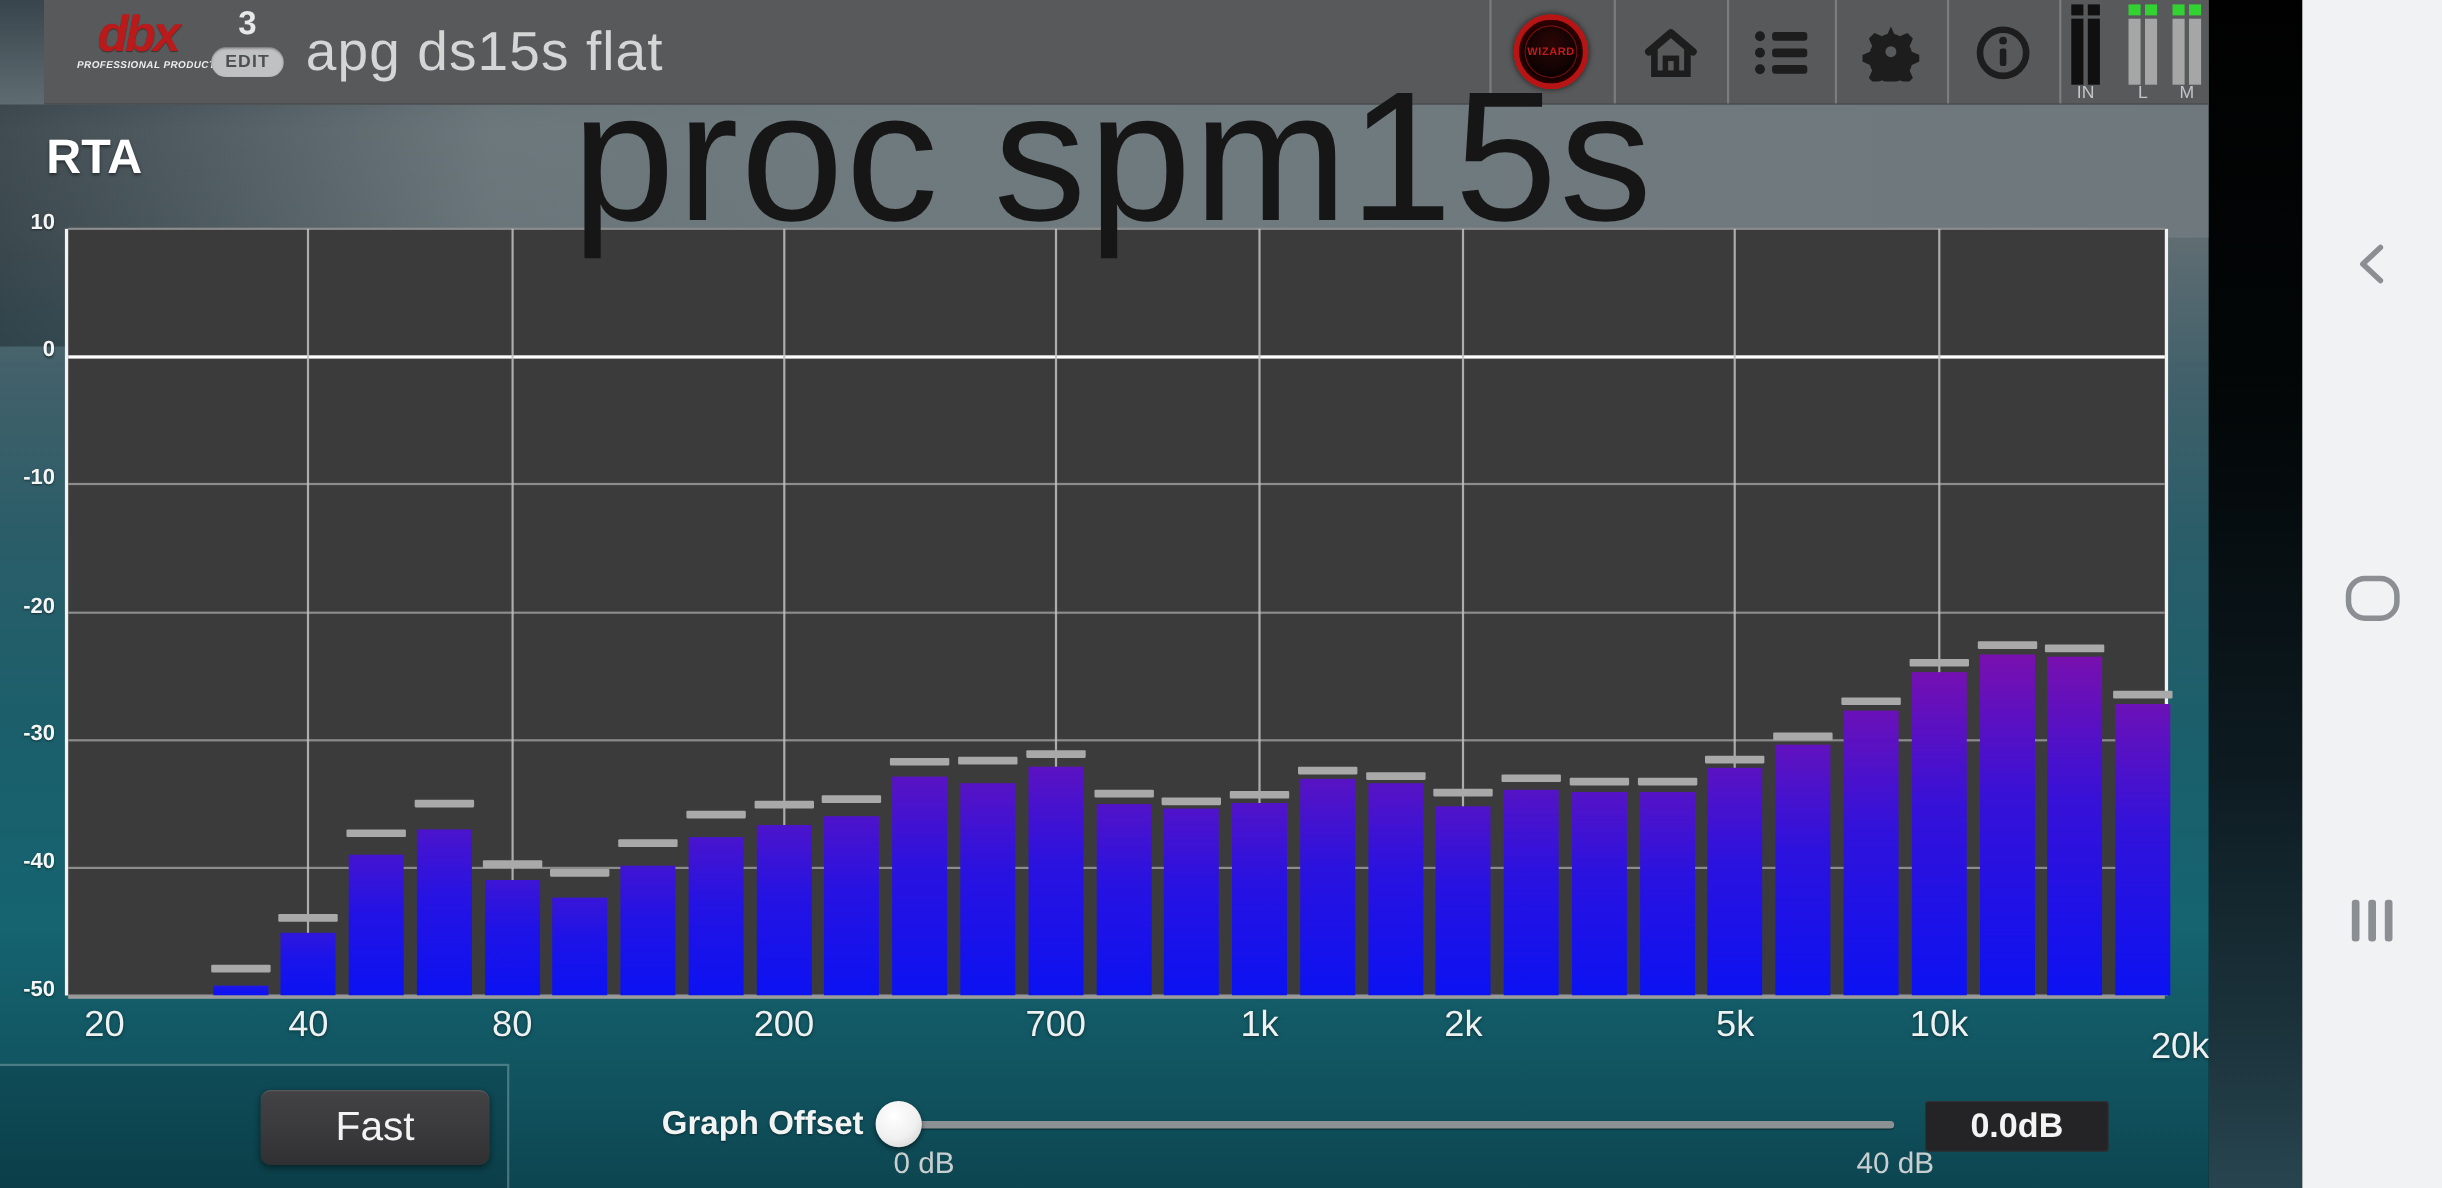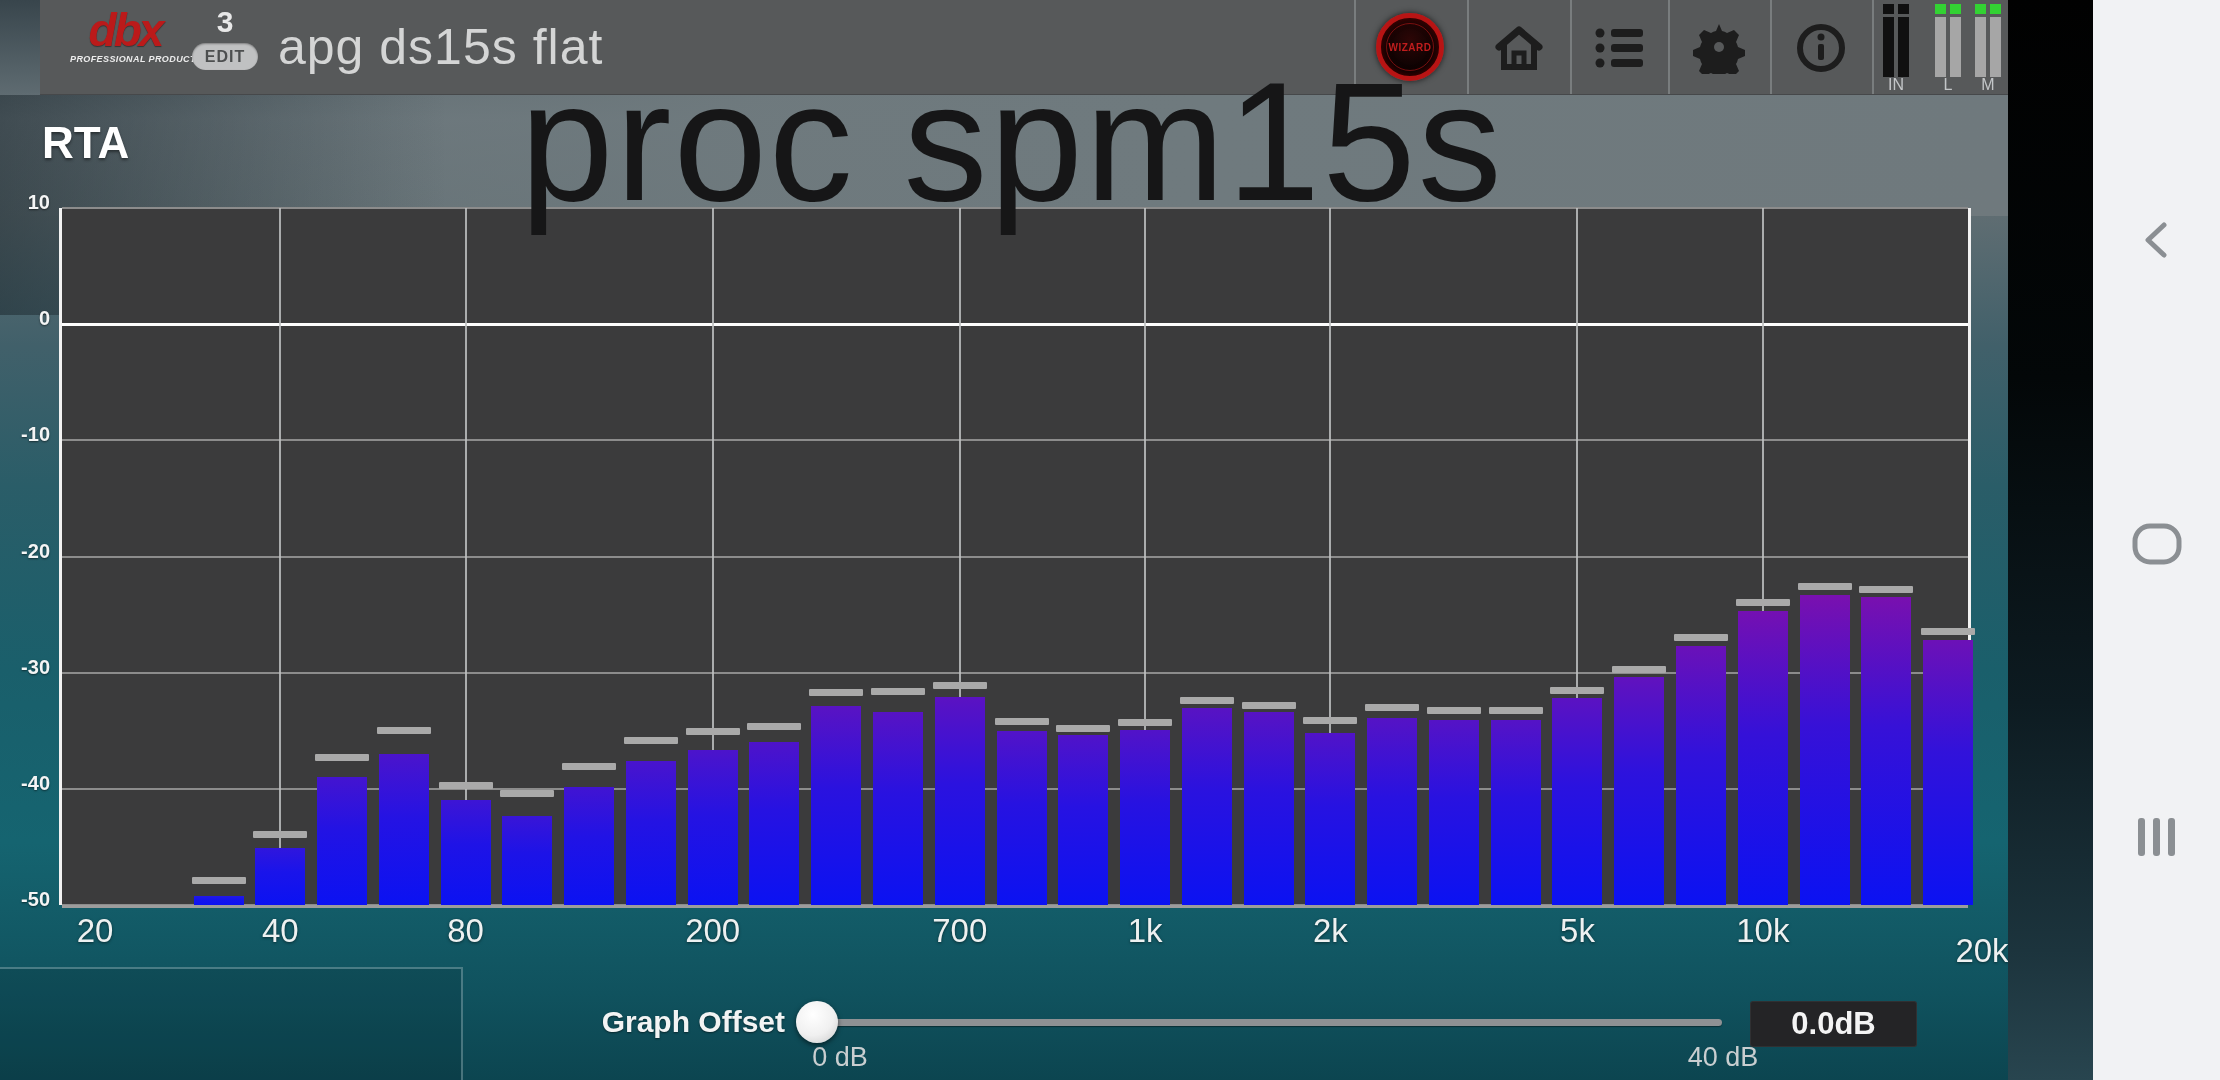--- a/index.html
+++ b/index.html
@@ -277,20 +277,21 @@
         <div class="x-label" style="left: 652.7px; top: 912px;">200</div>
         <div class="x-label" style="left: 899.78px; top: 912px;">700</div>
         <div class="x-label" style="left: 1085.09px; top: 912px;">1k</div>
         <div class="x-label" style="left: 1270.4px; top: 912px;">2k</div>
         <div class="x-label" style="left: 1517.48px; top: 912px;">5k</div>
         <div class="x-label" style="left: 1702.79px; top: 912px;">10k</div>
         <div class="x-label" style="left: 1922px; top: 912px; margin-top: 20px;">20k</div>
       </div>
 
     <div id="btm-panel">
+      <div id="fast-btn" class="speed-btn">Fast</div>
     </div>
     <div id="graph-offset-label">Graph Offset</div>
     <div id="slider-track"></div>
     <div id="slider-thumb"></div>
     <div id="slider-min">0 dB</div>
     <div id="slider-max">40 dB</div>
     <div id="offset-value">0.0dB</div>
   </div>
 
   <div id="edge-strip"></div>

